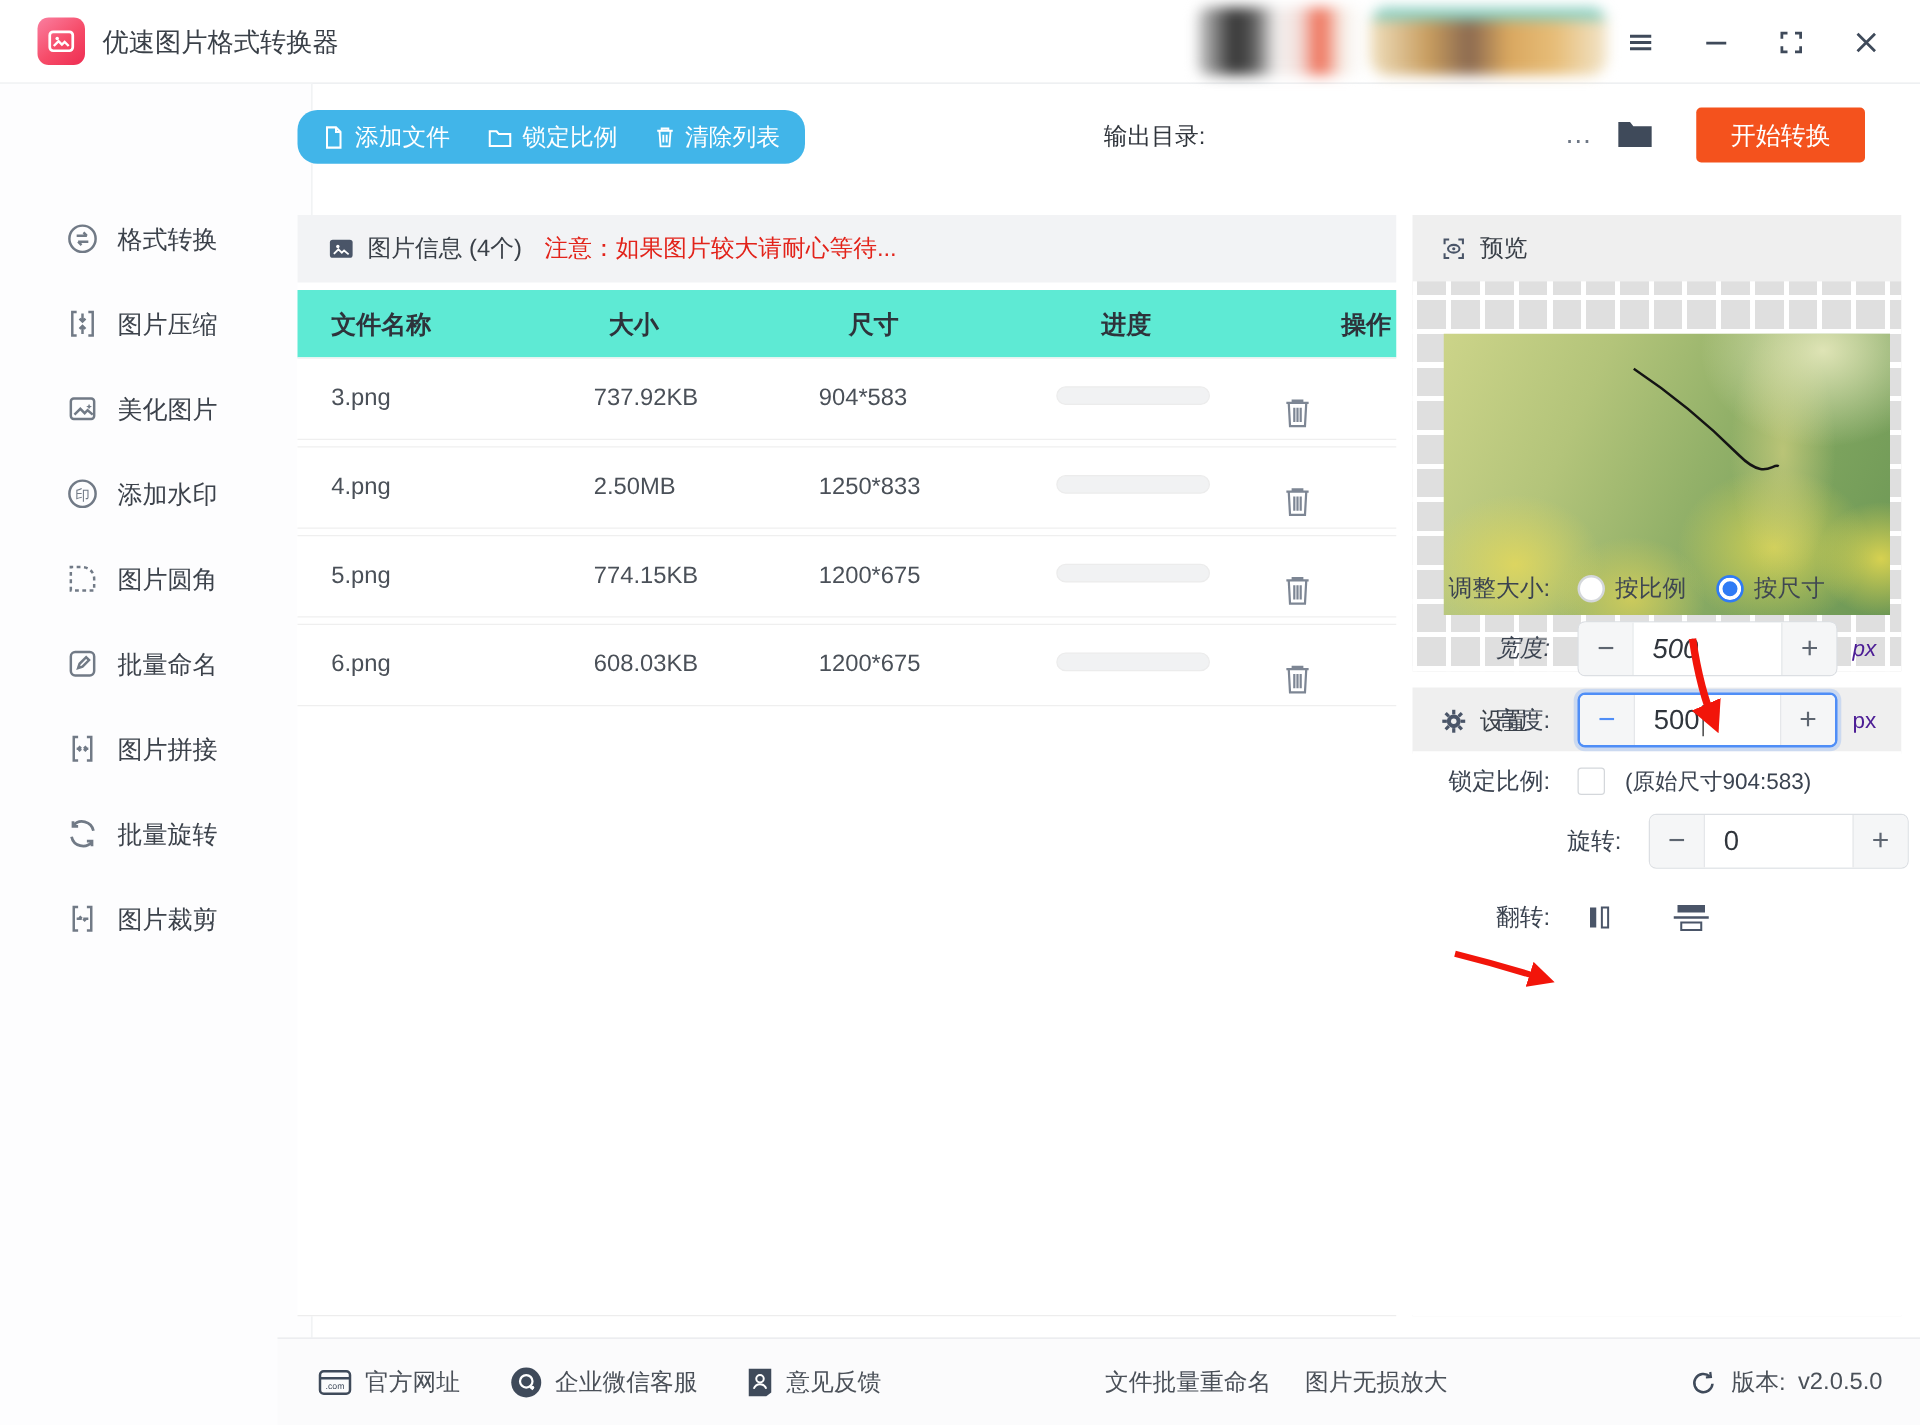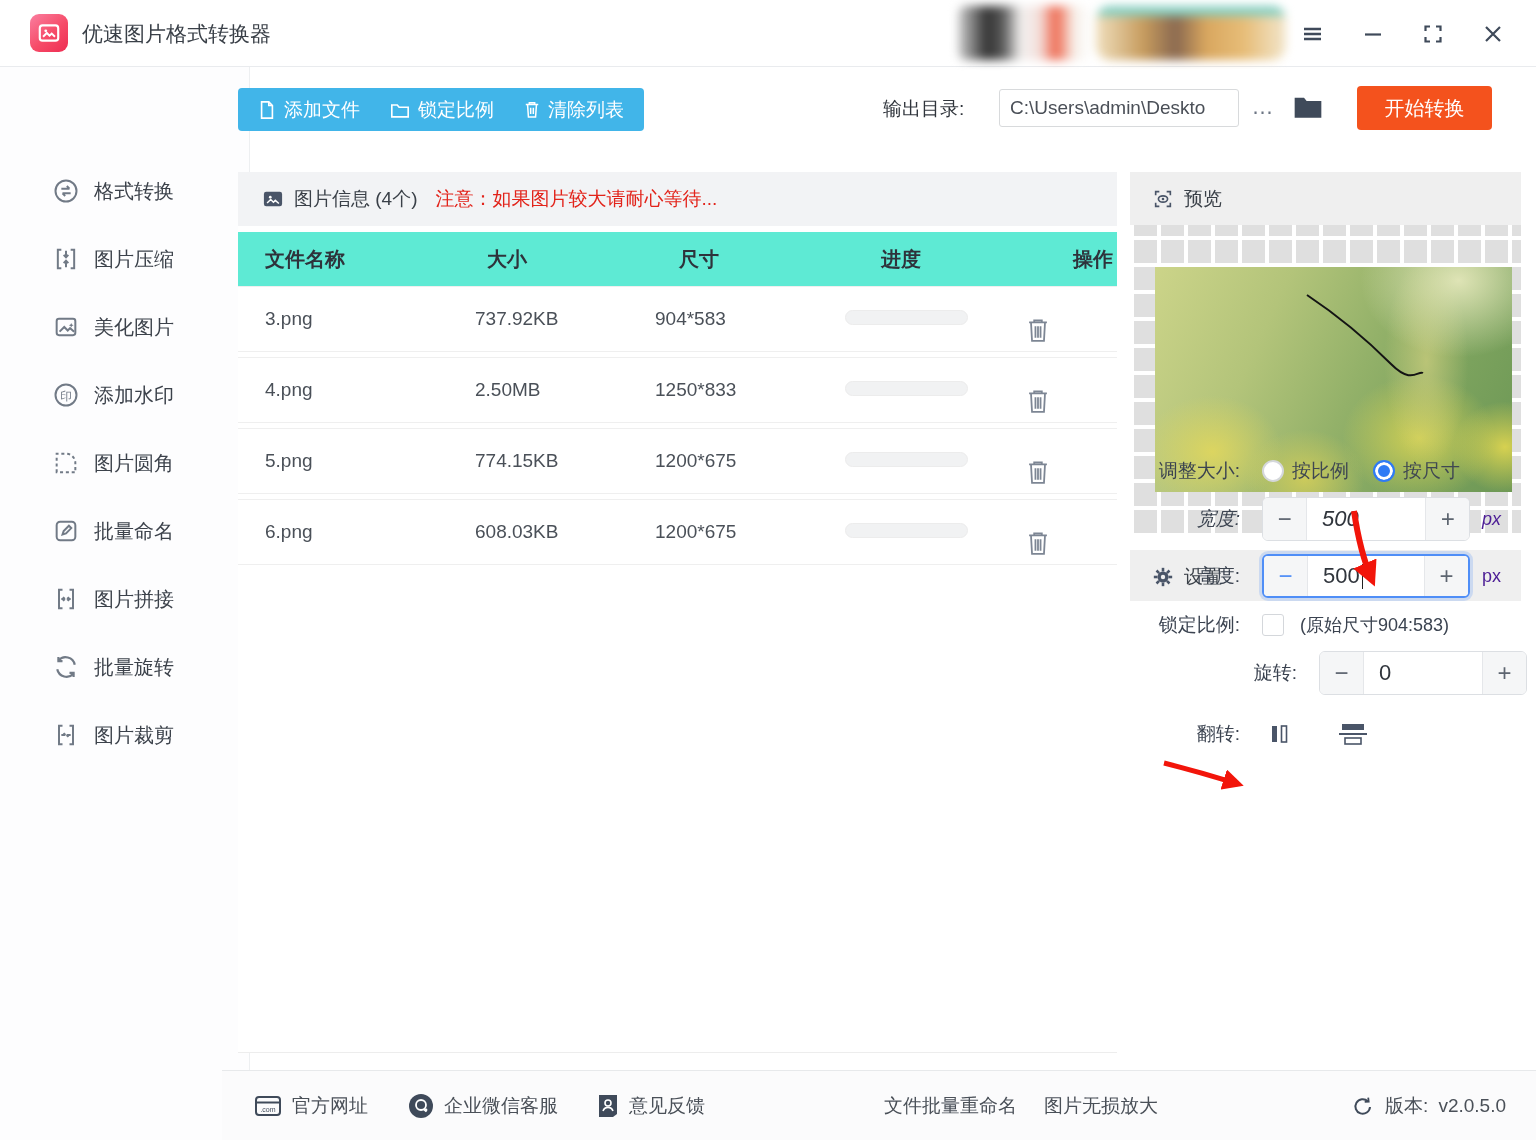--- a/index.html
+++ b/index.html
@@ -25,21 +25,21 @@
   
   .sidebar { position:absolute; left:0; top:67px; width:250px; height:1073px; background:#fdfdfe; border-right:1px solid #edeff1; padding-top:90px; }
   .side-item { position:relative; height:68px; display:flex; align-items:center; padding-left:52px; cursor:pointer; }
   .side-item .sicon { width:28px; height:28px; margin-right:14px; display:flex; align-items:center; justify-content:center; }
   .side-item .slabel { font-size:20px; color:#3c424b; }
   .side-item.active { background:#edf6fd; }
   .side-item.active .slabel { color:#de2418; }
   .side-item.active::after { content:""; position:absolute; right:0; top:5px; width:5px; height:58px; background:#ee341c; }
 
   
-  .btn-group { position:absolute; left:238px; top:88px; height:43px; background:#41b5e9; border-radius:4px;
+  .btn-group { position:absolute; left:238px; top:88px; height:43px; background:#41b5e9; border-radius:16px;
                display:flex; align-items:center; padding:0 20px; gap:30px; }
   .tbtn { display:flex; align-items:center; gap:8px; color:#fff; font-size:19px; cursor:pointer; white-space:nowrap; }
   .out-label { position:absolute; left:883px; top:96px; font-size:19px; color:#30353c; }
   .out-input { position:absolute; left:999px; top:89px; width:240px; height:38px; border:1px solid #d8dadc; border-radius:3px;
                background:#fff; font-size:19px; color:#4a4f57; padding:0 10px; font-family:"Liberation Sans",sans-serif; overflow:hidden; }
   .dots-btn { position:absolute; left:1248px; top:92px; width:30px; height:30px; font-size:22px; color:#6d7684;
               letter-spacing:1px; display:flex; align-items:center; justify-content:center; cursor:pointer; }
   .folder-btn { position:absolute; left:1292px; top:92px; width:32px; height:30px; cursor:pointer; }
   .start-btn { position:absolute; left:1357px; top:86px; width:135px; height:44px; background:#f4521d; border:none; border-radius:4px;
                color:#fff; font-size:20px; cursor:pointer; font-family:"Liberation Sans",sans-serif; }
@@ -258,21 +258,20 @@
       <span>
           <svg width="16" height="19" viewBox="0 0 18 21" fill="none" stroke="#fff" stroke-width="1.7">
             <path d="M2 5h14M6 5V3h6v2M4 5l1 14h8l1-14M7.5 8.5v7M10.5 8.5v7"></path>
           </svg>
         </span>
       <span>清除列表</span>
     </div>
   </div>
 
   <div class="out-label">输出目录:</div>
-  <input class="out-input" readonly="" value="C:\Users\admin\Deskto" style="">
   <div class="dots-btn">…</div>
   <div class="folder-btn">
     <svg width="32" height="30" viewBox="0 0 24 22">
         <path d="M2 4h7l2 2.5h11V19H2z" fill="#3f4a5a"></path>
       </svg>
   </div>
   <button class="start-btn">开始转换</button>
 
   <div class="tablebox">
     <div class="info-bar">

